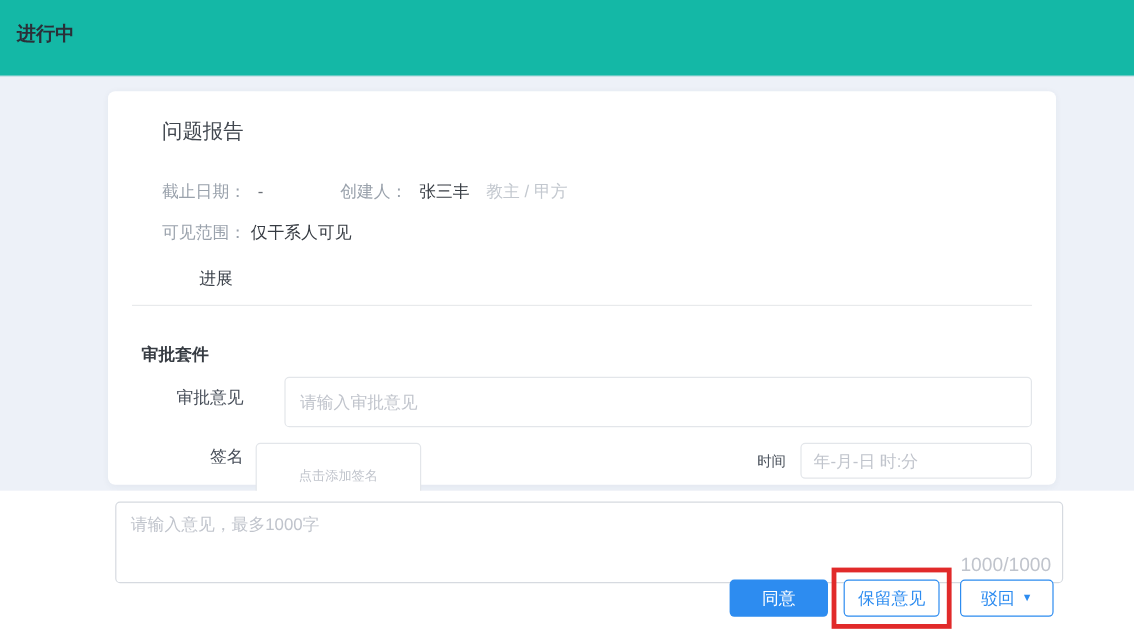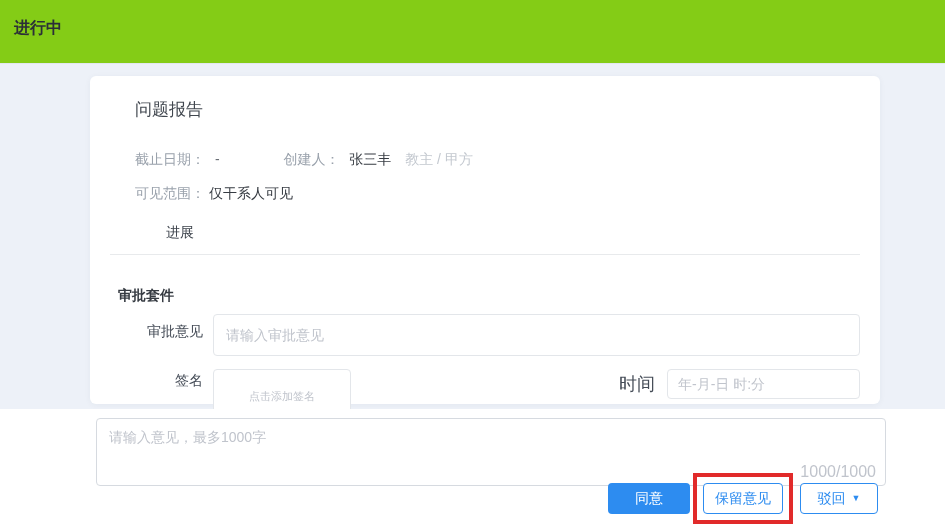--- a/index.html
+++ b/index.html
@@ -1,20 +1,20 @@
 <!DOCTYPE html>
 <html><head>
 <meta charset="utf-8">
 <style>
   * { margin:0; padding:0; box-sizing:border-box; }
   html,body { width:945px; height:525px; overflow:hidden; background:#fff;
     font-family:"Liberation Sans","DejaVu Sans",sans-serif; }
 
   
-  .topbar { height:64px; background:#84cc16; border-bottom:1px solid #e2e7ef; }
+  .topbar { height:64px; background:#14b8a6; border-bottom:1px solid #e2e7ef; }
   .status-title { font-size:16px; font-weight:bold; color:#2b2f38; padding:18px 0 0 14px; }
 
   
   .main { background:#edf1f8; height:345px; position:relative; }
   .card { position:absolute; left:90px; top:12px; width:790px; height:328px;
     background:#fff; border-radius:6px; box-shadow:0 1px 6px rgba(31,56,88,0.05); }
 
   .card-head { padding:22px 20px 0 45px; }
   .card-title { font-size:17px; color:#41474f; font-weight:normal; }
   .meta-row { margin-top:30px; font-size:14px; }
@@ -32,34 +32,34 @@
   .tab { width:140px; text-align:center; font-size:14px; color:#3d434c;
     padding-bottom:12px; position:relative; cursor:pointer; margin-right:10px; }
   .tab.active { color:#2d8cf0; }
   .tab.active::after { content:""; position:absolute; left:0; right:0; bottom:-1px;
     height:3px; background:#2d8cf0; }
 
   
   .form { padding:0 20px; }
   .section-title { font-weight:bold; font-size:14px; color:#363b42; margin:32px 0 0 8px; }
   .form-row { display:flex; align-items:flex-start; }
-  .row-opinion { margin-top:9px; }
+  .row-opinion { margin-top:9px;gap:24px; }
   .row-signature { margin-top:13px; }
   .form-label { width:93px; text-align:right; font-size:14px; color:#454c57; flex:none; }
   .row-opinion .form-label { padding-top:9px; }
   .row-signature .form-label { padding-top:3px; }
   .text-input { margin-left:10px; width:647px; height:42px; border:1px solid #e3e6ea;
     border-radius:4px; font-size:14px; padding:0 12px; color:#333; outline:none;
     font-family:inherit; }
   .text-input::placeholder, .time-input::placeholder, .comment::placeholder { color:#c0c4cc; }
   .sig-box { margin-left:10px; width:138px; height:55px; border:1px solid #e3e6ea;
     border-radius:4px; display:flex; align-items:center; justify-content:center;
     color:#c0c4cc; font-size:11px; cursor:pointer; background:#fff; }
   .time-group { margin-left:auto; display:flex; align-items:center; }
-  .time-label { font-size:18px; color:#454c57; margin-right:12px; }
+  .time-label { font-size:12px; color:#454c57; margin-right:12px; }
   .time-input { width:193px; height:30px; border:1px solid #e3e6ea; border-radius:4px;
     font-size:14px; padding:0 10px; color:#333; outline:none; font-family:inherit; }
 
   
   .footer { background:#fff; position:relative; height:116px; }
   .comment-wrap { position:absolute; left:96px; top:9px; width:790px; height:68px; }
   .comment { width:100%; height:100%; border:1px solid #d6dae0; border-radius:4px;
     resize:none; font-size:14px; padding:10px 12px; color:#333; outline:none;
     font-family:inherit; }
   .counter { position:absolute; right:10px; bottom:5px; color:#c0c4cc; font-size:16px; }

